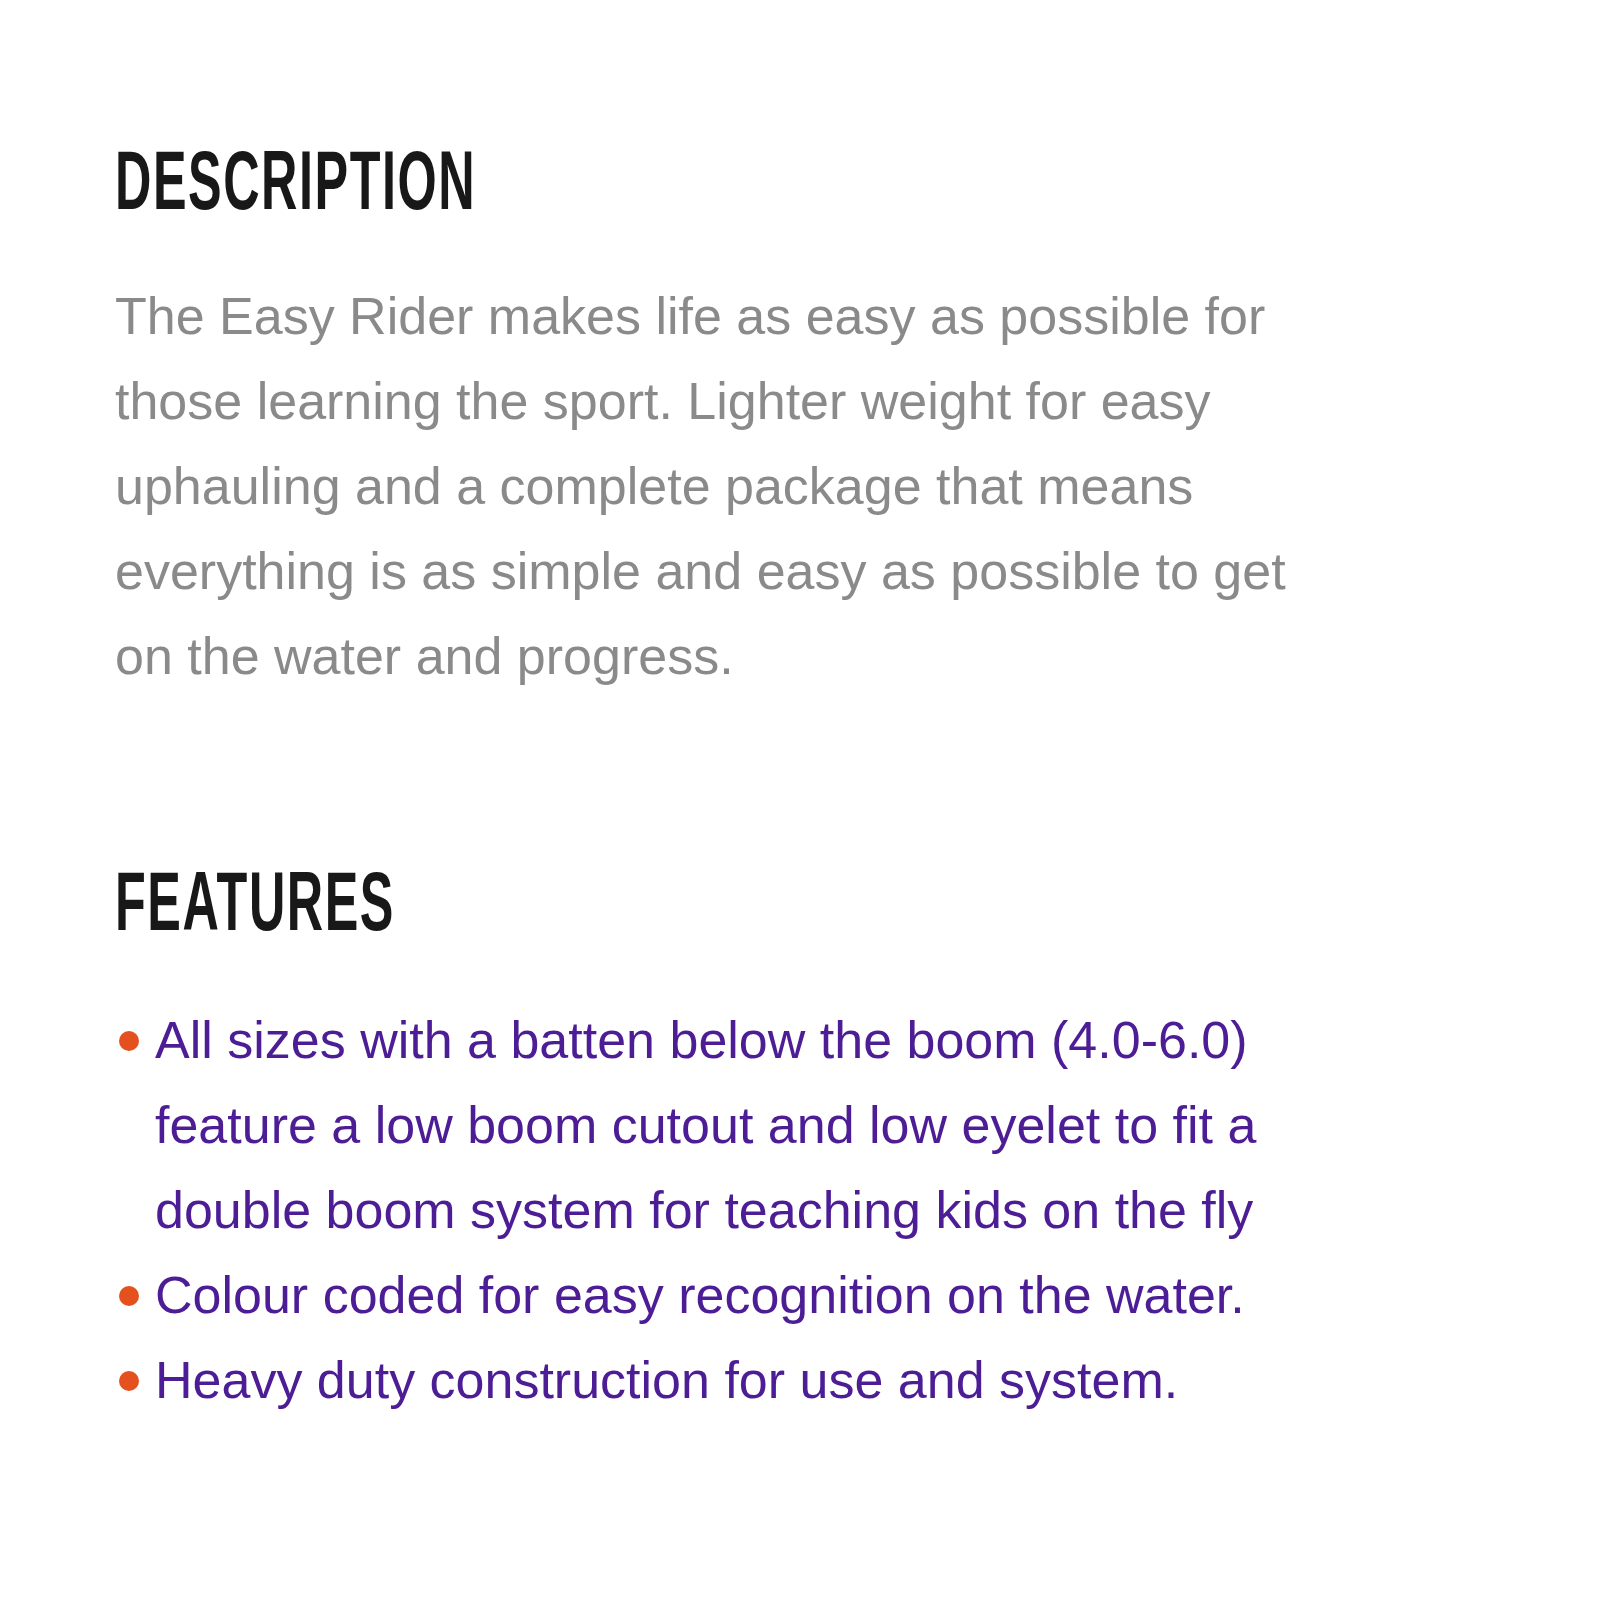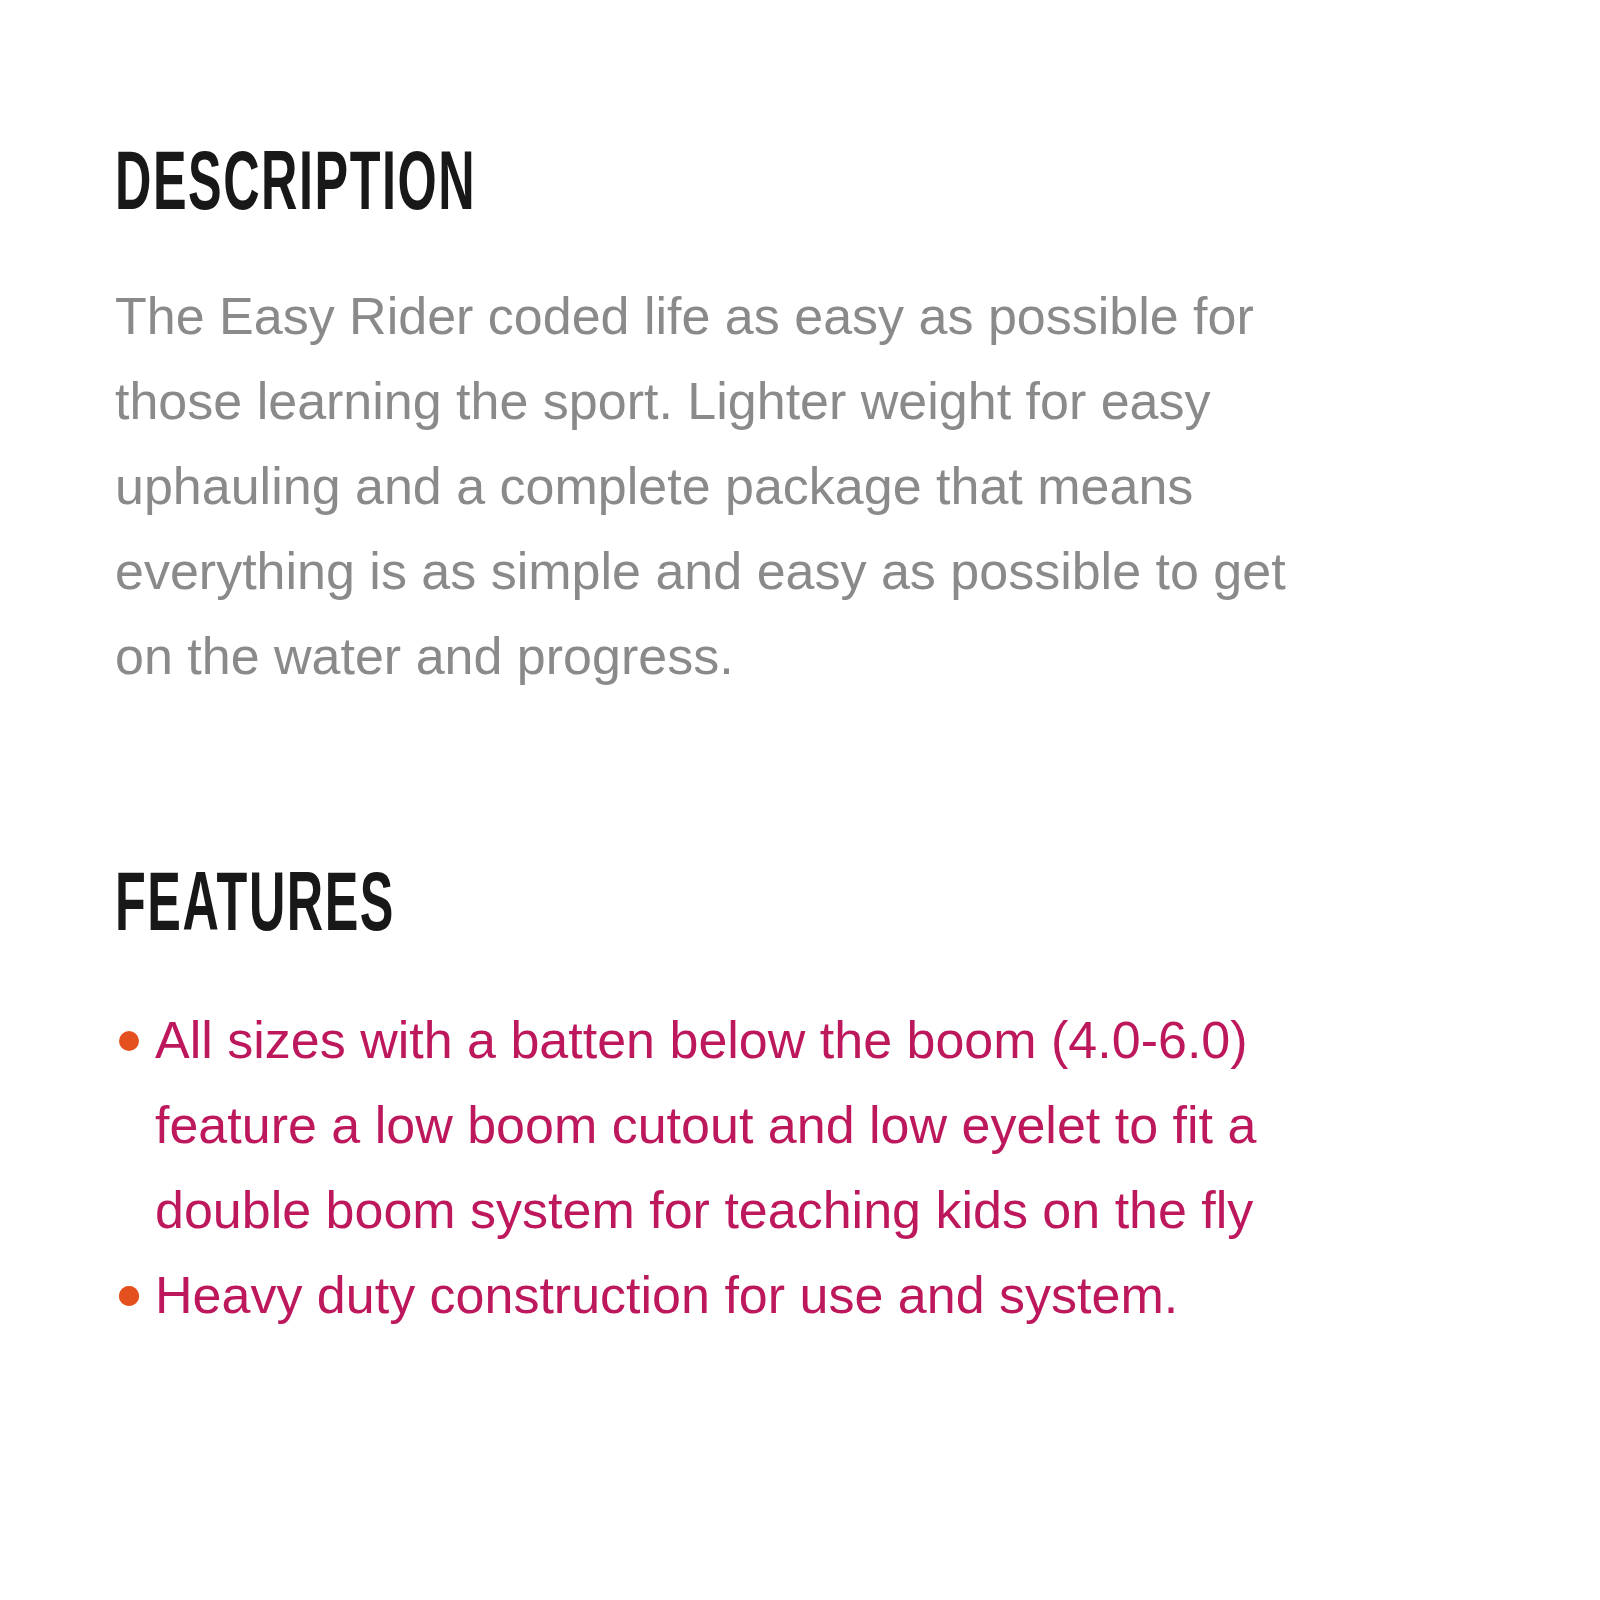--- a/index.html
+++ b/index.html
@@ -45,21 +45,21 @@
   }
   ul.features-list {
     margin: 55px 0 0 0;
     padding: 0;
     list-style: none;
     width: 1240px;
   }
   ul.features-list li {
     position: relative;
     padding-left: 40px;
-    color: #be185d;
+    color: #4c1d95;
     font-size: 52px;
     line-height: 85px;
     font-weight: 400;
   }
   ul.features-list li .bullet-dot {
     position: absolute;
     left: 4px;
     top: 33px;
     width: 20px;
     height: 20px;
@@ -68,31 +68,32 @@
   }
 </style>
 </head>
 <body>
 
 <div class="page">
   <div class="content">
 
     <h2 class="section-heading heading-description">DESCRIPTION</h2>
 
-    <p class="body-text">The Easy Rider coded life as easy as possible for those learning the sport. Lighter weight for easy uphauling and a complete package that means everything is as simple and easy as possible to get on the water and progress.</p>
+    <p class="body-text">The Easy Rider makes life as easy as possible for those learning the sport. Lighter weight for easy uphauling and a complete package that means everything is as simple and easy as possible to get on the water and progress.</p>
 
     <h2 class="section-heading heading-features">FEATURES</h2>
 
     <ul class="features-list">
       <li>
         <span class="bullet-dot"></span>
         <span>All sizes with a batten below the boom (4.0-6.0) feature a low boom cutout and low eyelet to fit a double boom system for teaching kids on the fly</span>
       </li>
       <li>
         <span class="bullet-dot"></span>
+        <span>Colour coded for easy recognition on the water.</span>
       </li>
       <li>
         <span class="bullet-dot"></span>
         <span>Heavy duty construction for use and system.</span>
       </li>
     </ul>
 
   </div>
 </div>
 

